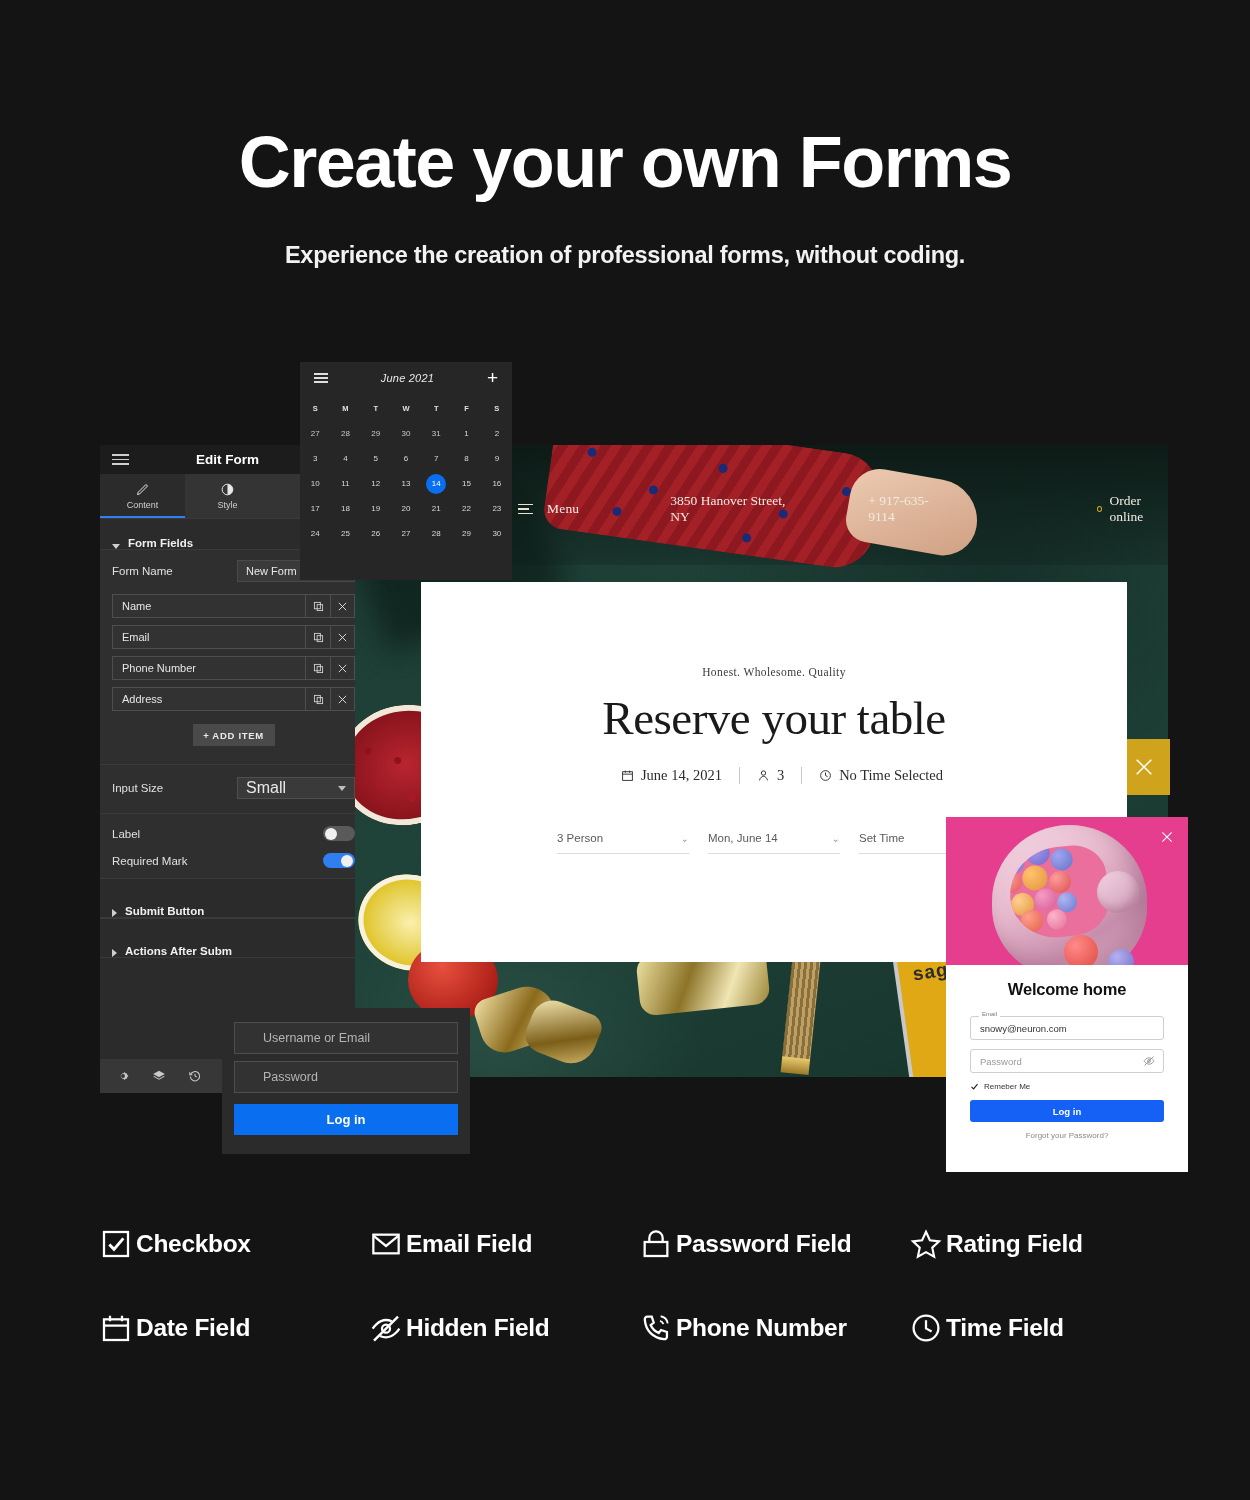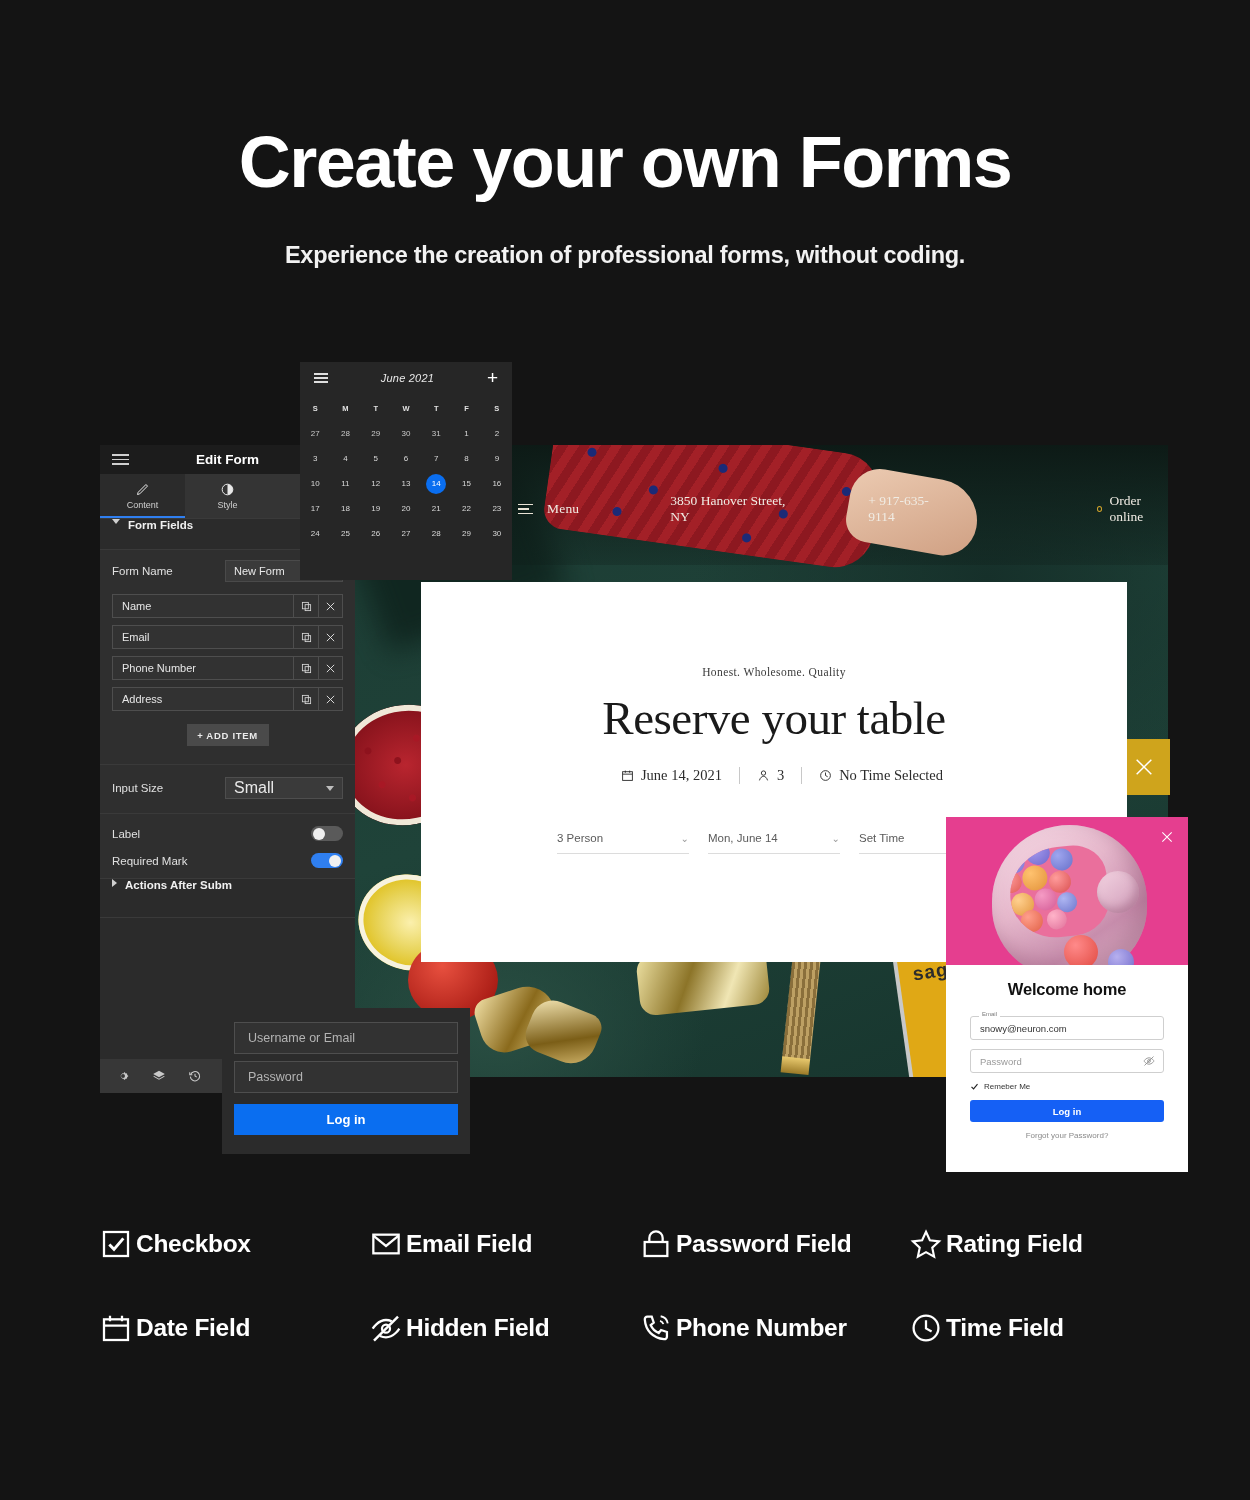--- a/index.html
+++ b/index.html
@@ -152,27 +152,27 @@
   .ef-title { width: 100%; text-align: center; font-size: 13.5px; font-weight: 700; color: #ffffff; }
   .ef-tabs { display: flex; height: 44px; background: #343434; border-bottom: none; }
   .ef-tab {
     flex: 1; display: flex; flex-direction: column; align-items: center; justify-content: center;
     gap: 3px; font-size: 9px; color: #cfcfcf; position: relative; background: #343434;
   }
   .ef-tab.active { background: #2b2b2b; }
   .ef-tab.active::after { content:""; position:absolute; left:0; right:0; bottom:0; height: 2px; background:#2f7ff0; }
   .ef-tab svg { width: 15px; height: 15px; }
   .ef-section {
-    height: 32px; display: flex; align-items: flex-start; gap: 8px; padding-left: 12px;
+    height: 32px; display: flex; align-items: flex-end; gap: 8px; padding-left: 12px;
     background: #2b2b2b; border-top: 1px solid #3a3a3a; border-bottom: 1px solid #3a3a3a;
     font-size: 11.5px; font-weight: 700; color: #f0f0f0;
   }
   .caret-down { width:0;height:0;border-left:4px solid transparent;border-right:4px solid transparent;border-top:5px solid #cfcfcf; }
   .caret-right { width:0;height:0;border-top:4px solid transparent;border-bottom:4px solid transparent;border-left:5px solid #cfcfcf; }
-  .ef-body { background: #2f2f2f; padding: 10px 12px 14px 12px; }
+  .ef-body { background: #2f2f2f; padding: 10px 0 14px 12px; }
   .ef-row { display: flex; align-items: center; justify-content: space-between; margin-bottom: 12px; }
   .ef-label { font-size: 11.5px; color: #e0e0e0; }
   .ef-input {
     background: #3a3a3a; border: 1px solid #4a4a4a; color: #e9e9e9;
     height: 22px; line-height: 20px; padding: 0 8px; font-size: 11px; width: 118px;
   }
   .ef-field { display: flex; margin-bottom: 7px; }
   .ef-field .fname {
     flex: 1; height: 24px; line-height: 22px; padding: 0 9px;
     border: 1px solid #4e4e4e; border-right: none; font-size: 11px; color: #e6e6e6; background: #323232;
@@ -258,21 +258,21 @@
   }
   .rs-sel .chev { color: #9a9a9a; font-size: 10px; }
 
   
   .dlogin {
     position: absolute; left: 222px; top: 1008px; width: 248px; height: 146px;
     background: #2b2b2b; padding: 14px 12px;
   }
   .dlogin input {
     display: block; width: 224px; height: 32px; background: #323232;
-    border: 1px solid #4e4e4e; color: #d8d8d8; font-size: 12.5px; padding: 0 13px;
+    border: 1px solid #4e4e4e; color: #d8d8d8; font-size: 12.5px; padding: 0 28px;
     font-family: "Liberation Sans", sans-serif; margin-bottom: 7px;
   }
   .dlogin input::placeholder { color: #b4b4b4; }
   .dlogin .btn {
     width: 224px; height: 31px; background: #0a6ef0; color: #fff; border: none;
     font-size: 13px; font-weight: 700; font-family: "Liberation Sans", sans-serif;
     cursor: pointer; margin-top: 4px;
   }
 
   
@@ -514,20 +514,24 @@
           </div>
       </div>
       <div class="ef-row" style="margin-bottom:0">
         <span class="ef-label">Required Mark</span>
         <div class="toggle on">
             <span class="knob"></span>
           </div>
       </div>
     </div>
 
+    <div class="ef-section" style="height:40px">
+      <span class="caret-right"></span>
+      <span>Submit Button</span>
+    </div>
     <div class="ef-section" style="height:40px">
       <span class="caret-right"></span>
       <span>Actions After Subm</span>
     </div>
 
     <div class="ef-foot">
       <svg viewBox="0 0 24 24" fill="#c9c9c9">
         <path d="M12 8a4 4 0 1 0 0 8 4 4 0 0 0 0-8zm9 4.5v-1l-2-1.3.3-1.5-1.4-1.4-1.5.4-1.3-2h-1l-1.3 2-1.5-.4L9.9 8.7 10.2 10 8.2 11.3v1L10.2 14l-.3 1.5 1.4 1.4 1.5-.4 1.3 2h1l1.3-2 1.5.4 1.4-1.4-.4-1.5L21 12.5z"></path>
         <circle cx="12" cy="12" r="3.4" fill="#373737"></circle>
       </svg>

